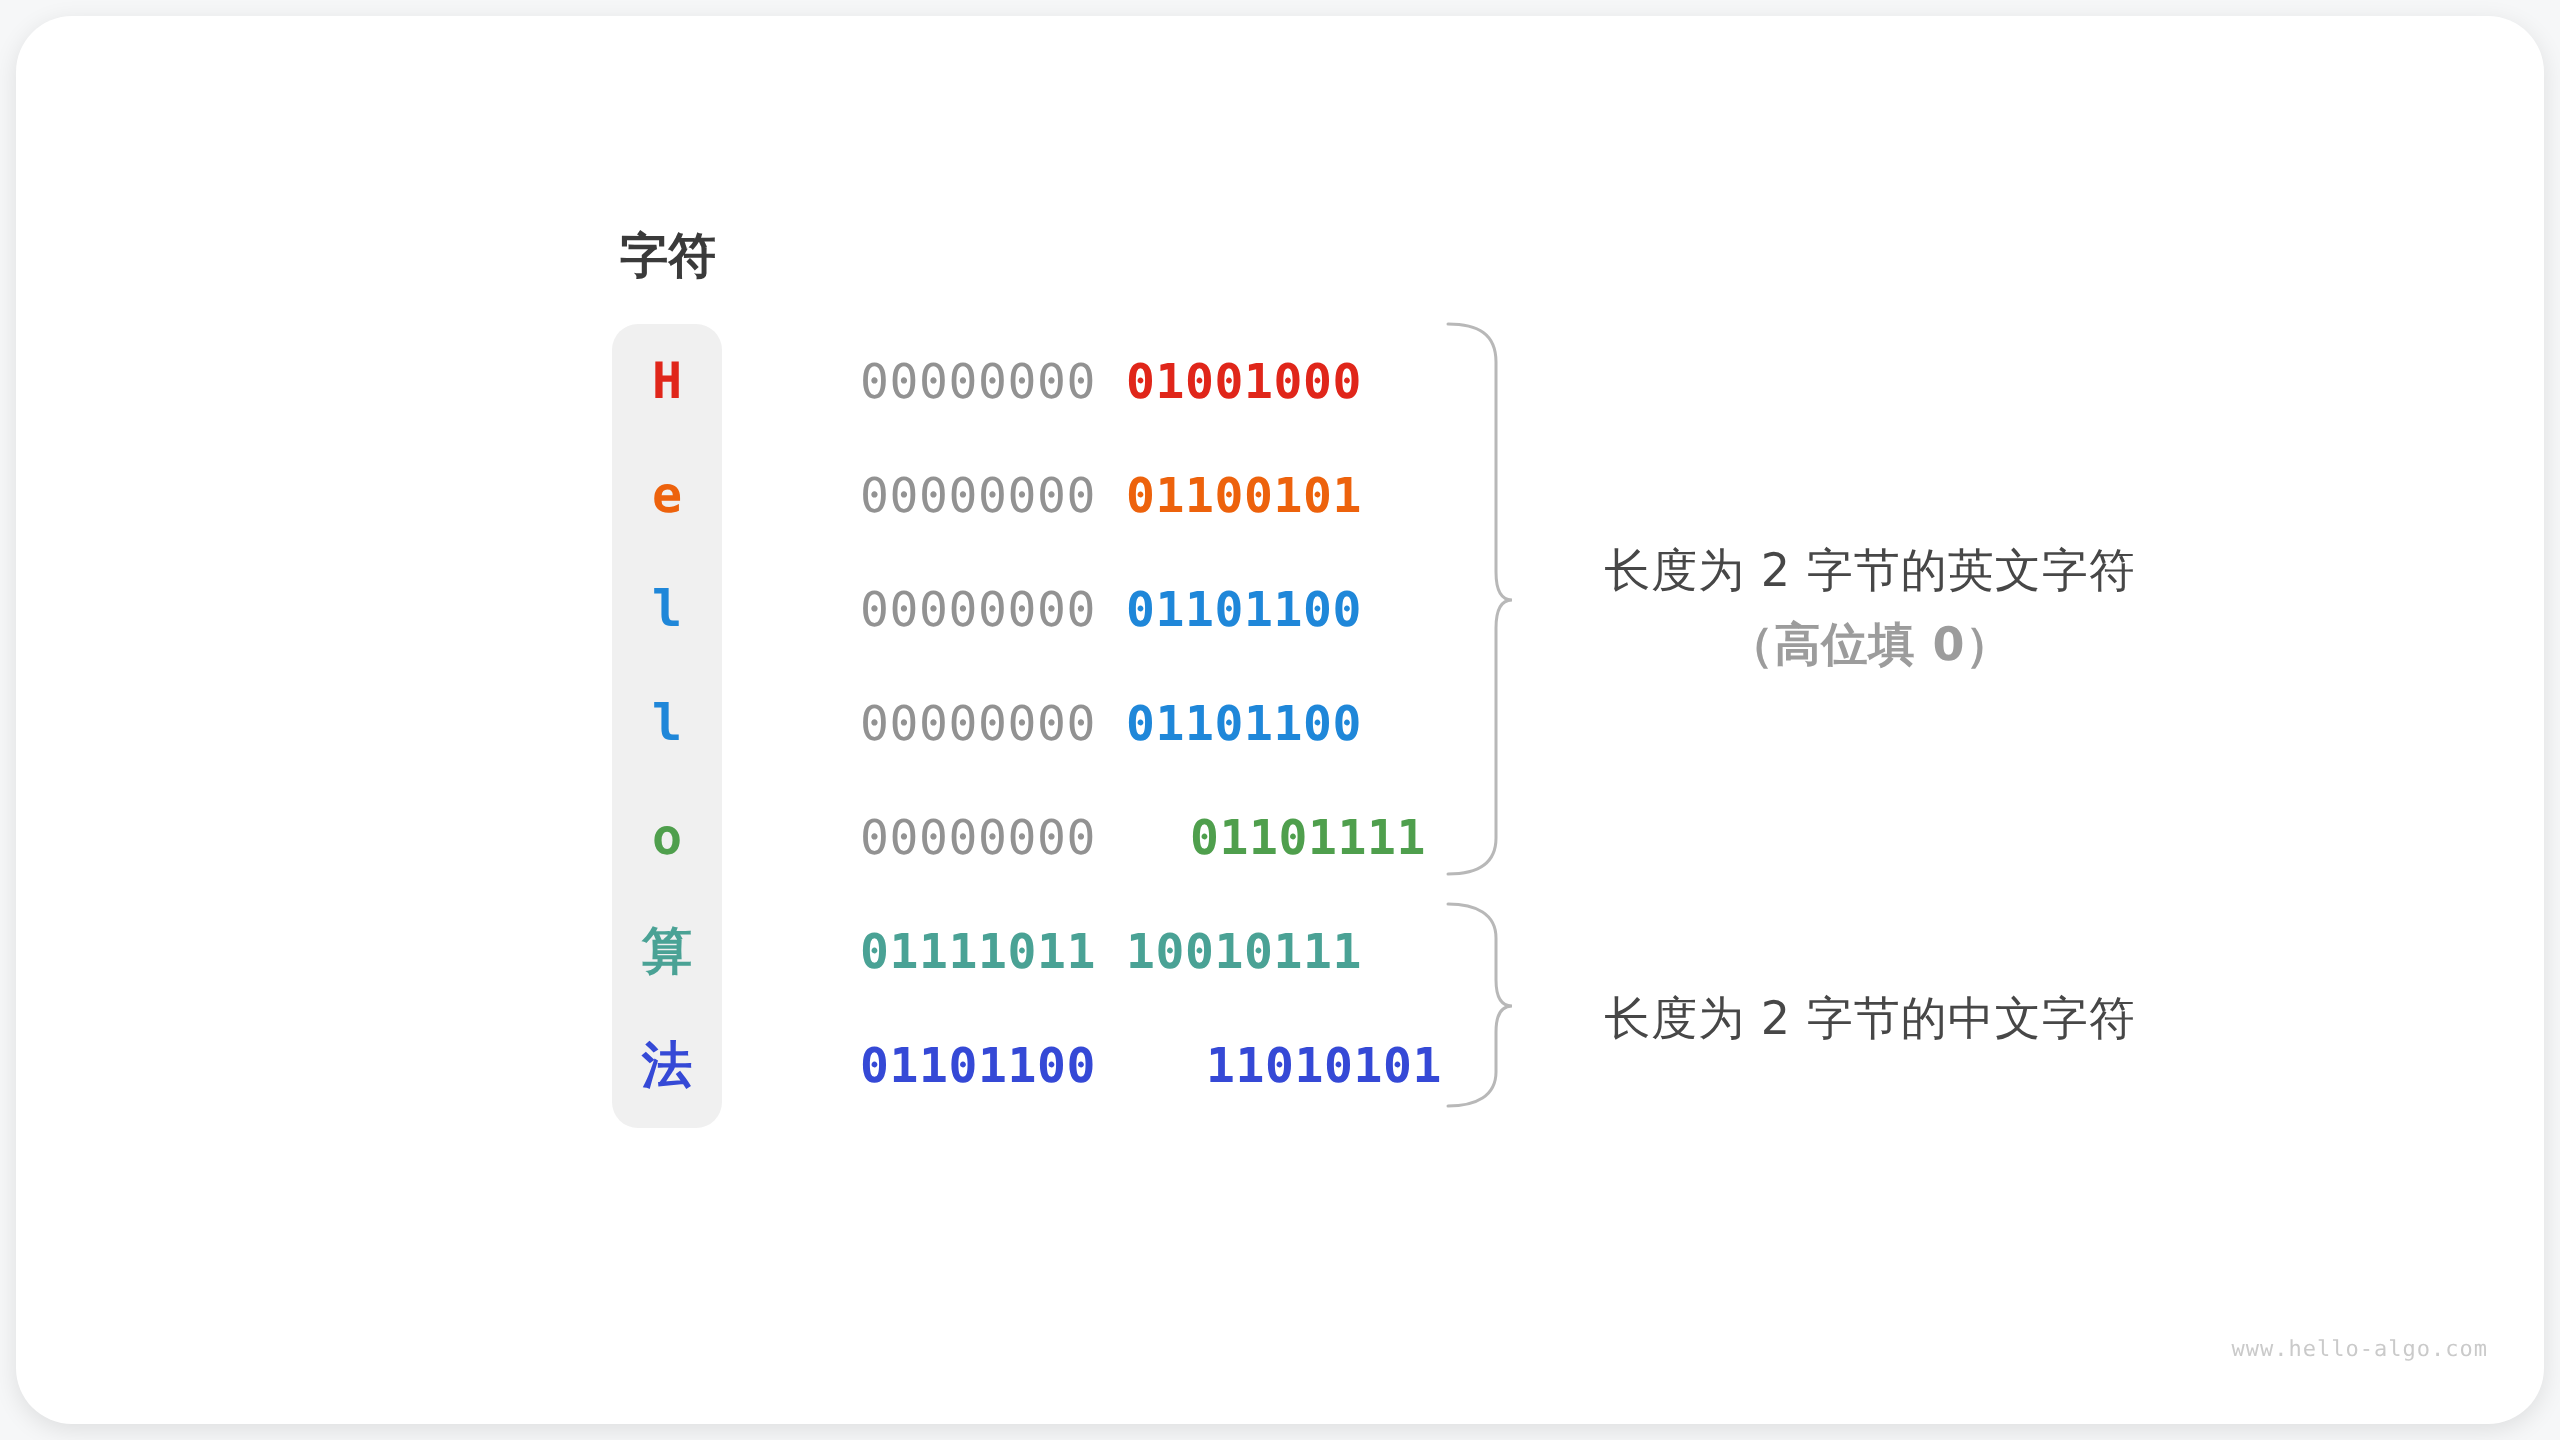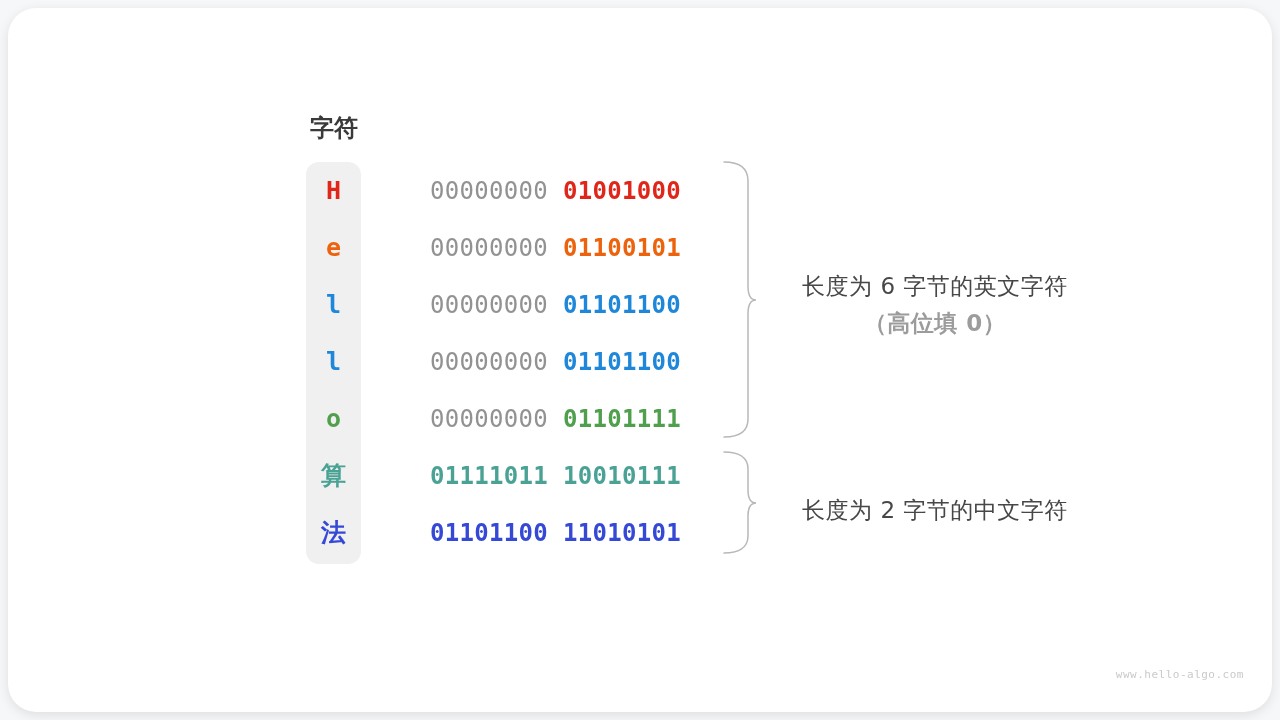--- a/index.html
+++ b/index.html
@@ -99,41 +99,41 @@
     <span class="byte b2" style="color: rgb(31, 135, 217);">01101100</span>
   </div>
         <div class="row" style="top: 339px;">
     <span class="ch" style="color: rgb(31, 135, 217);">l</span>
     <span class="byte b1" style="color: rgb(146, 146, 146); font-weight: normal;">00000000</span>
     <span class="byte b2" style="color: rgb(31, 135, 217);">01101100</span>
   </div>
         <div class="row" style="top: 396px;">
     <span class="ch" style="color: rgb(79, 159, 77);">o</span>
     <span class="byte b1" style="color: rgb(146, 146, 146); font-weight: normal;">00000000</span>
-    <span class="byte b2" style="color: rgb(79, 159, 77);">01101111</span>
+    <span class="byte b2" style="color: rgb(79, 159, 77); margin-left: 32px;">01101111</span>
   </div>
         <div class="row" style="top: 453px;">
     <span class="ch" style="color: rgb(74, 162, 149);">算</span>
     <span class="byte b1" style="color: rgb(74, 162, 149); font-weight: bold;">01111011</span>
     <span class="byte b2" style="color: rgb(74, 162, 149);">10010111</span>
   </div>
         <div class="row" style="top: 510px;">
     <span class="ch" style="color: rgb(53, 73, 214);">法</span>
     <span class="byte b1" style="color: rgb(53, 73, 214); font-weight: bold;">01101100</span>
-    <span class="byte b2" style="color: rgb(53, 73, 214);">11010101</span>
+    <span class="byte b2" style="color: rgb(53, 73, 214); margin-left: 40px;">11010101</span>
   </div>
       </div>
 
     <svg class="braces" viewBox="0 0 1264 704" xmlns="http://www.w3.org/2000/svg">
       <path stroke="#b8b8b8" d="M 716,154 C 731,154 740,159 740,173 L 740,278 Q 740,292 748,292 Q 740,292 740,306 L 740,411 C 740,424 731,429 716,429"></path>
       <path stroke="#b8b8b8" d="M 716,444 C 730,444 740,449 740,461 L 740,482 Q 740,495 748,495 Q 740,495 740,508 L 740,528 C 740,540 730,545 716,545"></path>
     </svg>
 
     <div class="group-label label-english">
-      <div>长度为 6 字节的英文字符</div>
+      <div>长度为 2 字节的英文字符</div>
       <div class="muted">（高位填 0）</div>
     </div>
 
     <div class="group-label label-chinese">长度为 2 字节的中文字符</div>
 
     <div class="watermark">www.hello-algo.com</div>
   </div>
 </div>
 
 </body></html>

